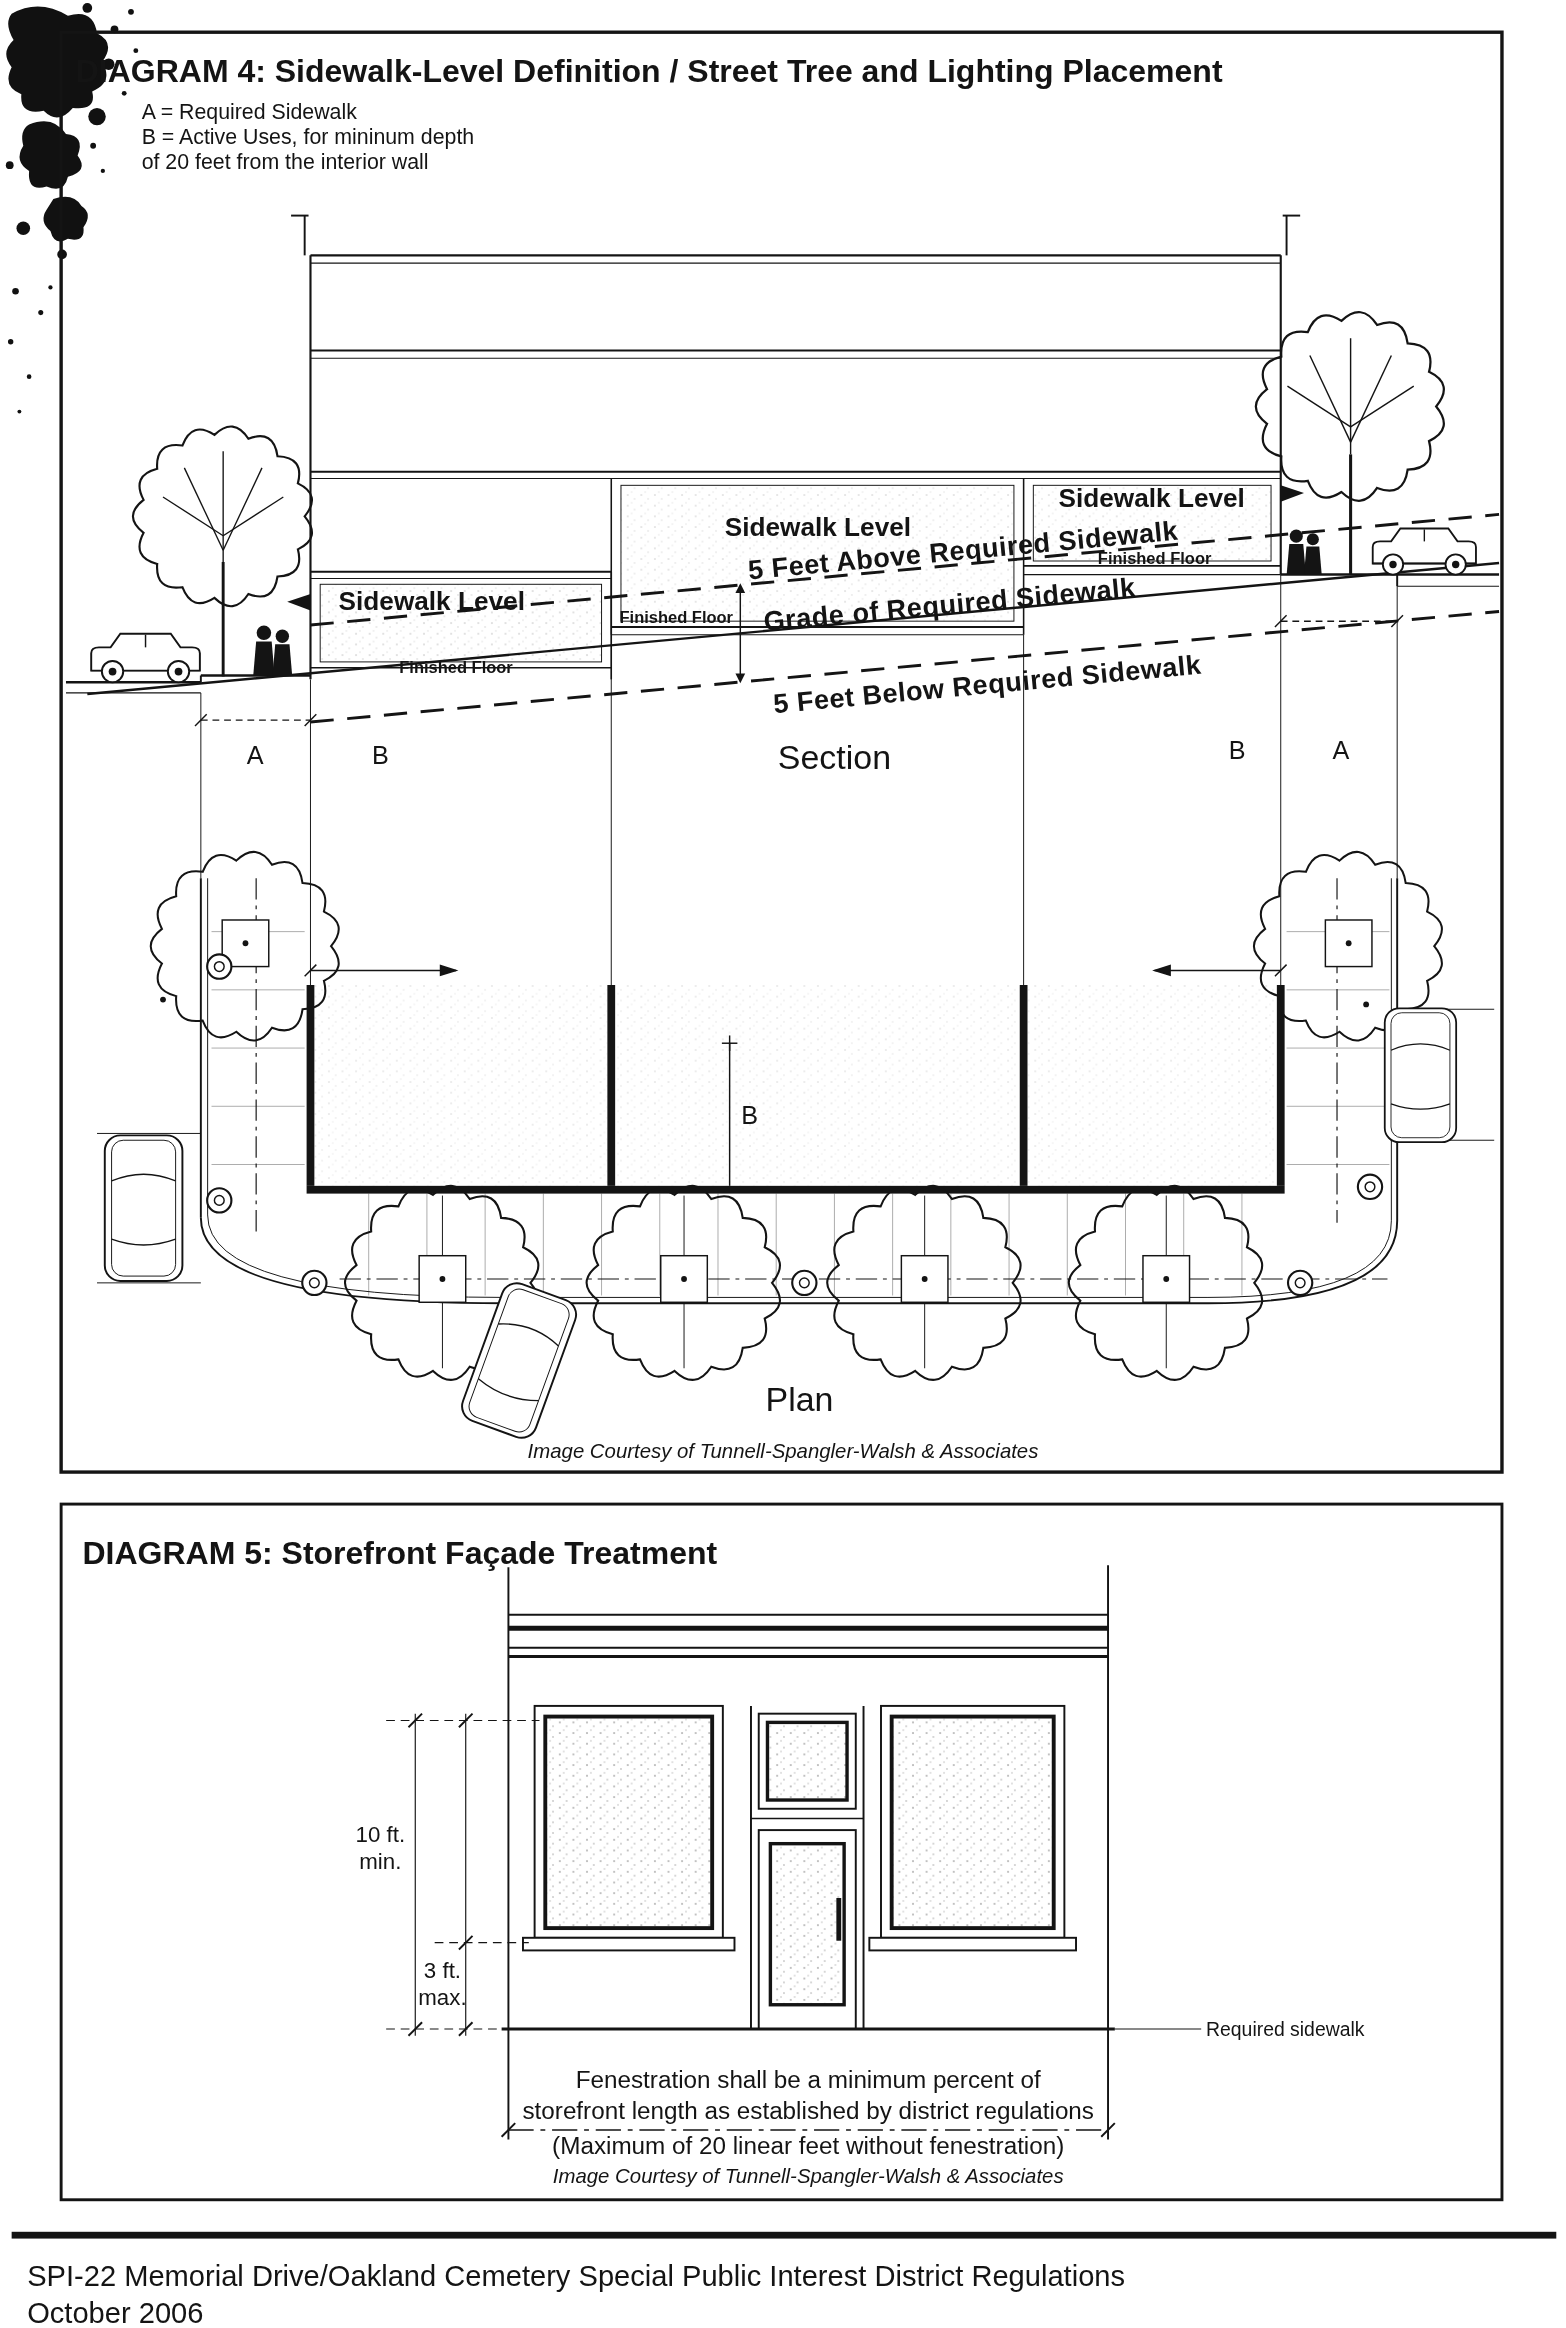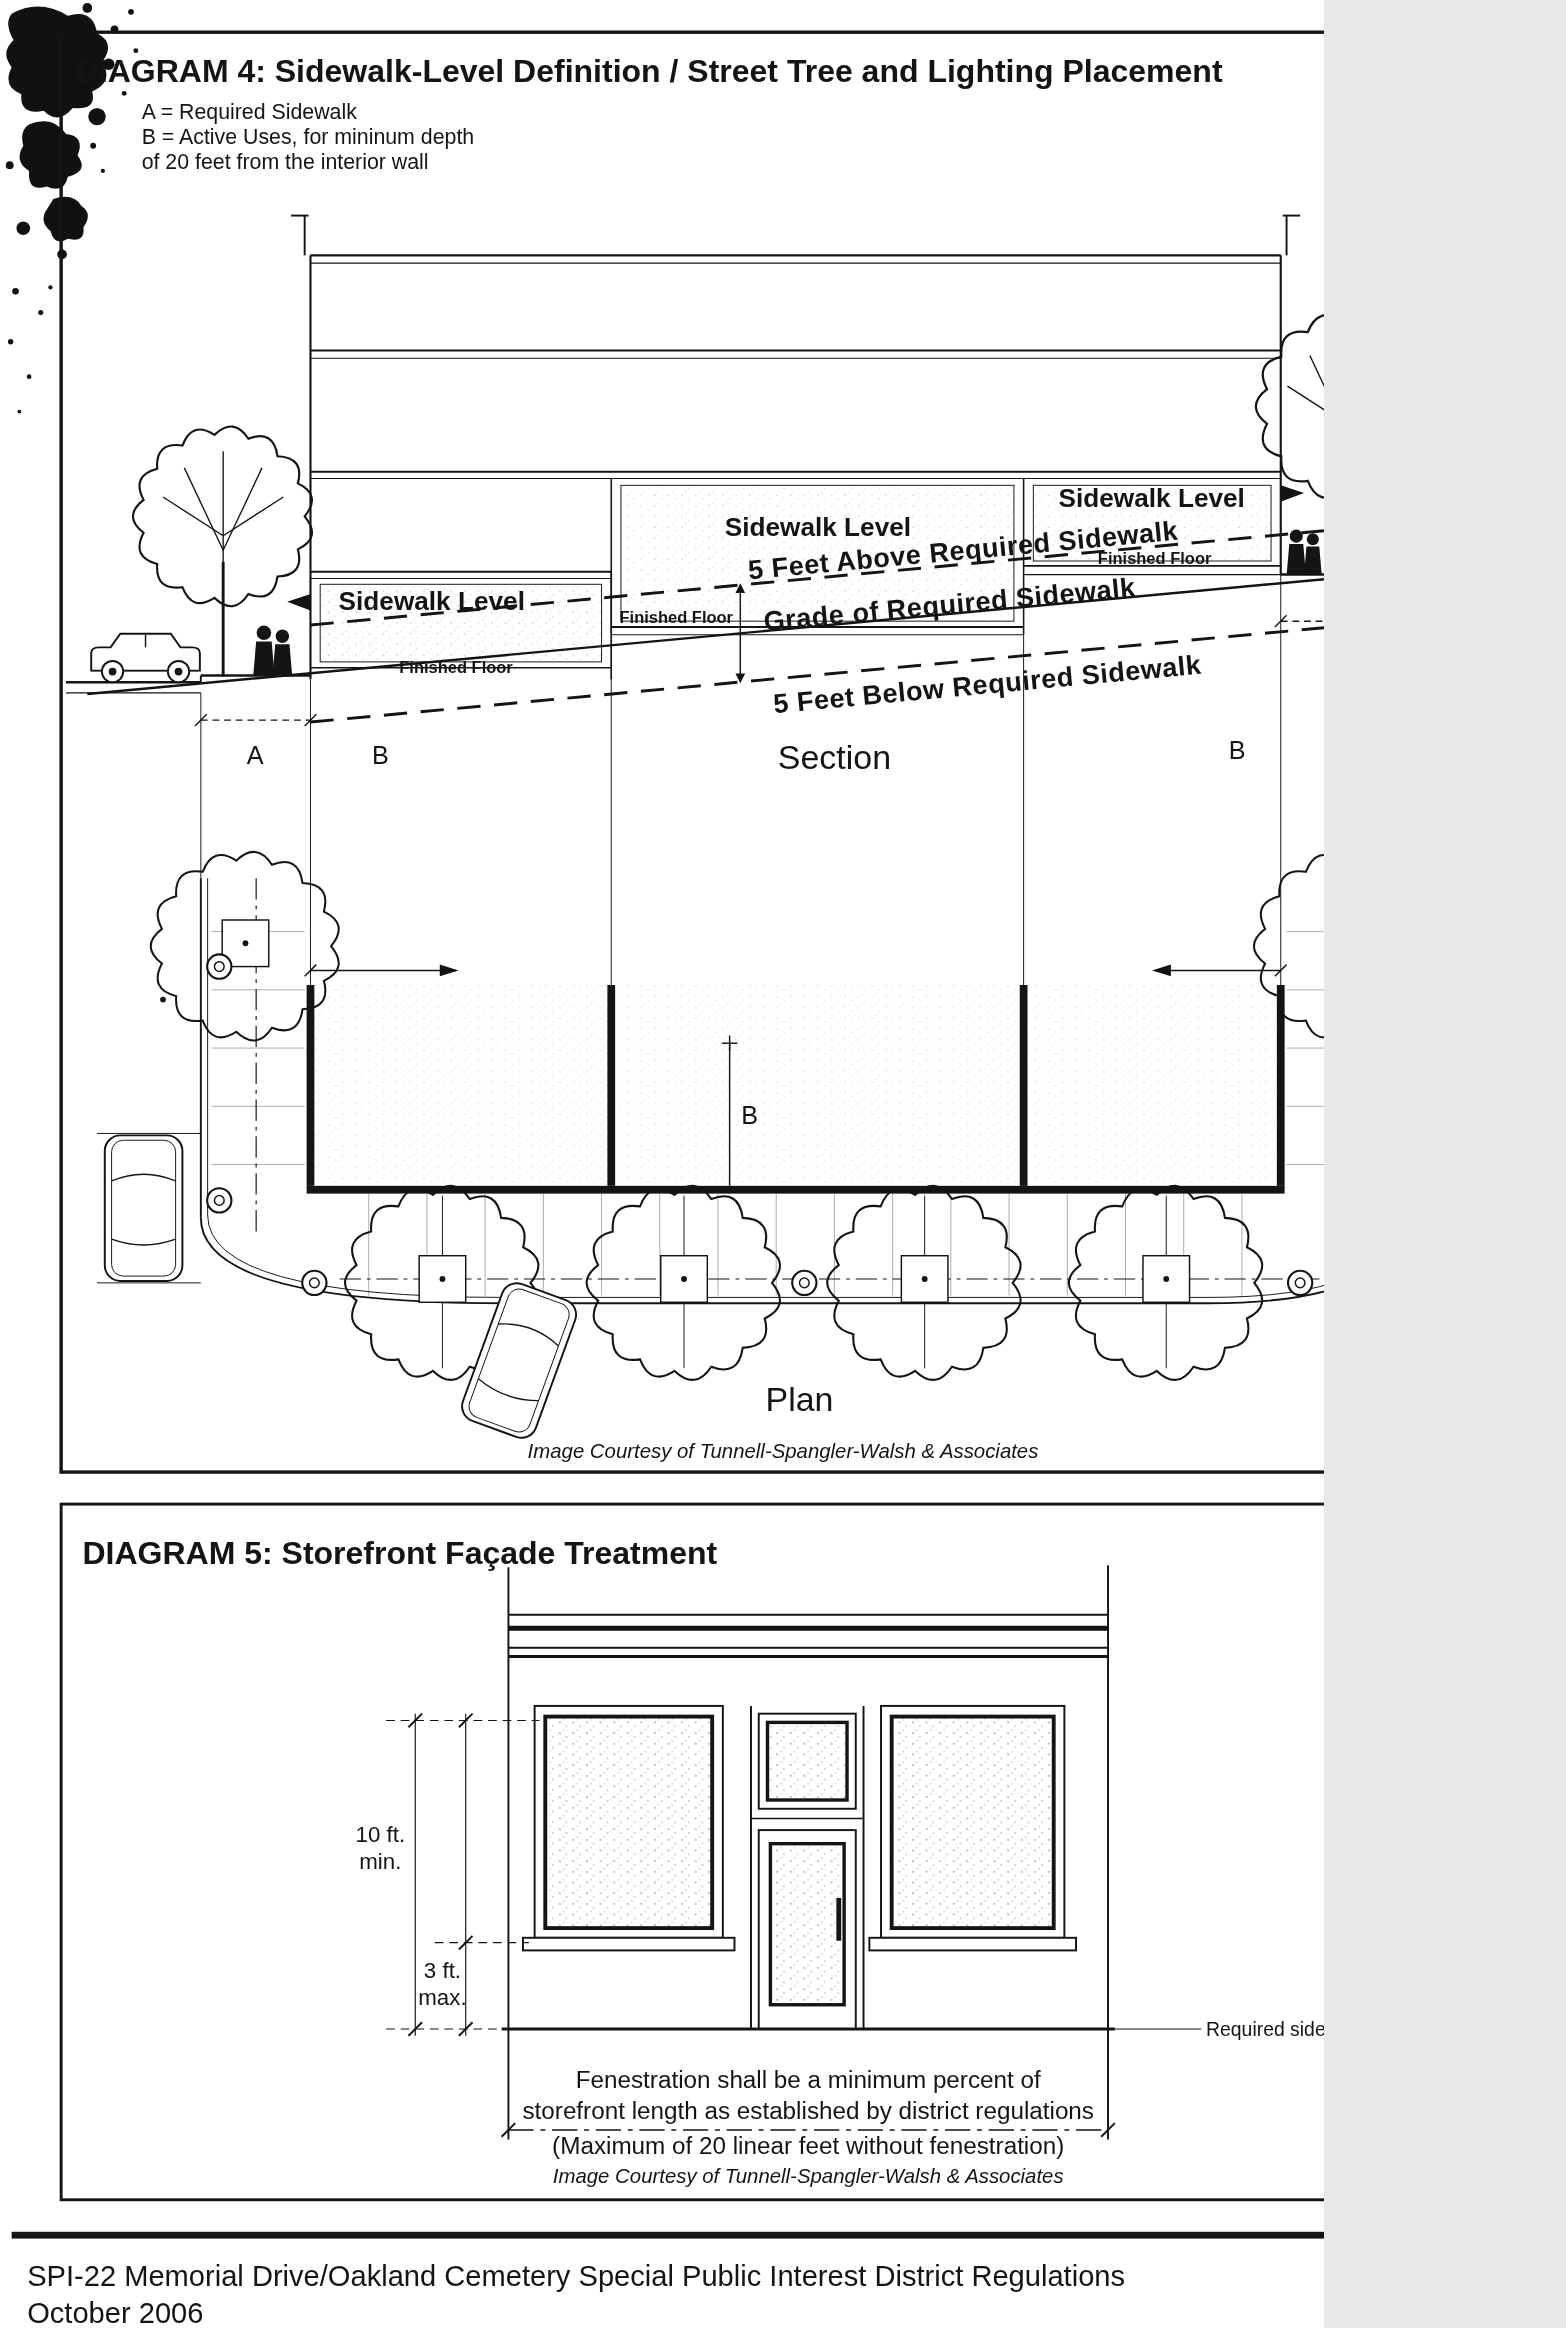--- a/index.html
+++ b/index.html
@@ -1,16 +1,16 @@
 <!DOCTYPE html>
 <html><head>
 <meta charset="utf-8">
 <style>
   html,body{margin:0;padding:0;background:#e8e8e8;}
-  .page{position:relative;width:1324px;height:2329px;background:#ffffff;overflow:hidden;
+  .page{position:relative;width:1566px;height:2329px;background:#ffffff;overflow:hidden;
         font-family:"Liberation Sans", sans-serif;}
   svg{display:block}
   svg text{font-family:"Liberation Sans", sans-serif;fill:#141414;}
   .ln{stroke:#141414;fill:none;}
   .t-title{font-size:33px;font-weight:bold;}
   .t-legend{font-size:22px;}
   .t-label{font-size:27px;font-weight:600;}
   .t-tiny{font-size:17px;font-weight:600;}
   .t-slope{font-size:28px;font-weight:600;letter-spacing:.5px;}
   .t-zone{font-size:26px;}

